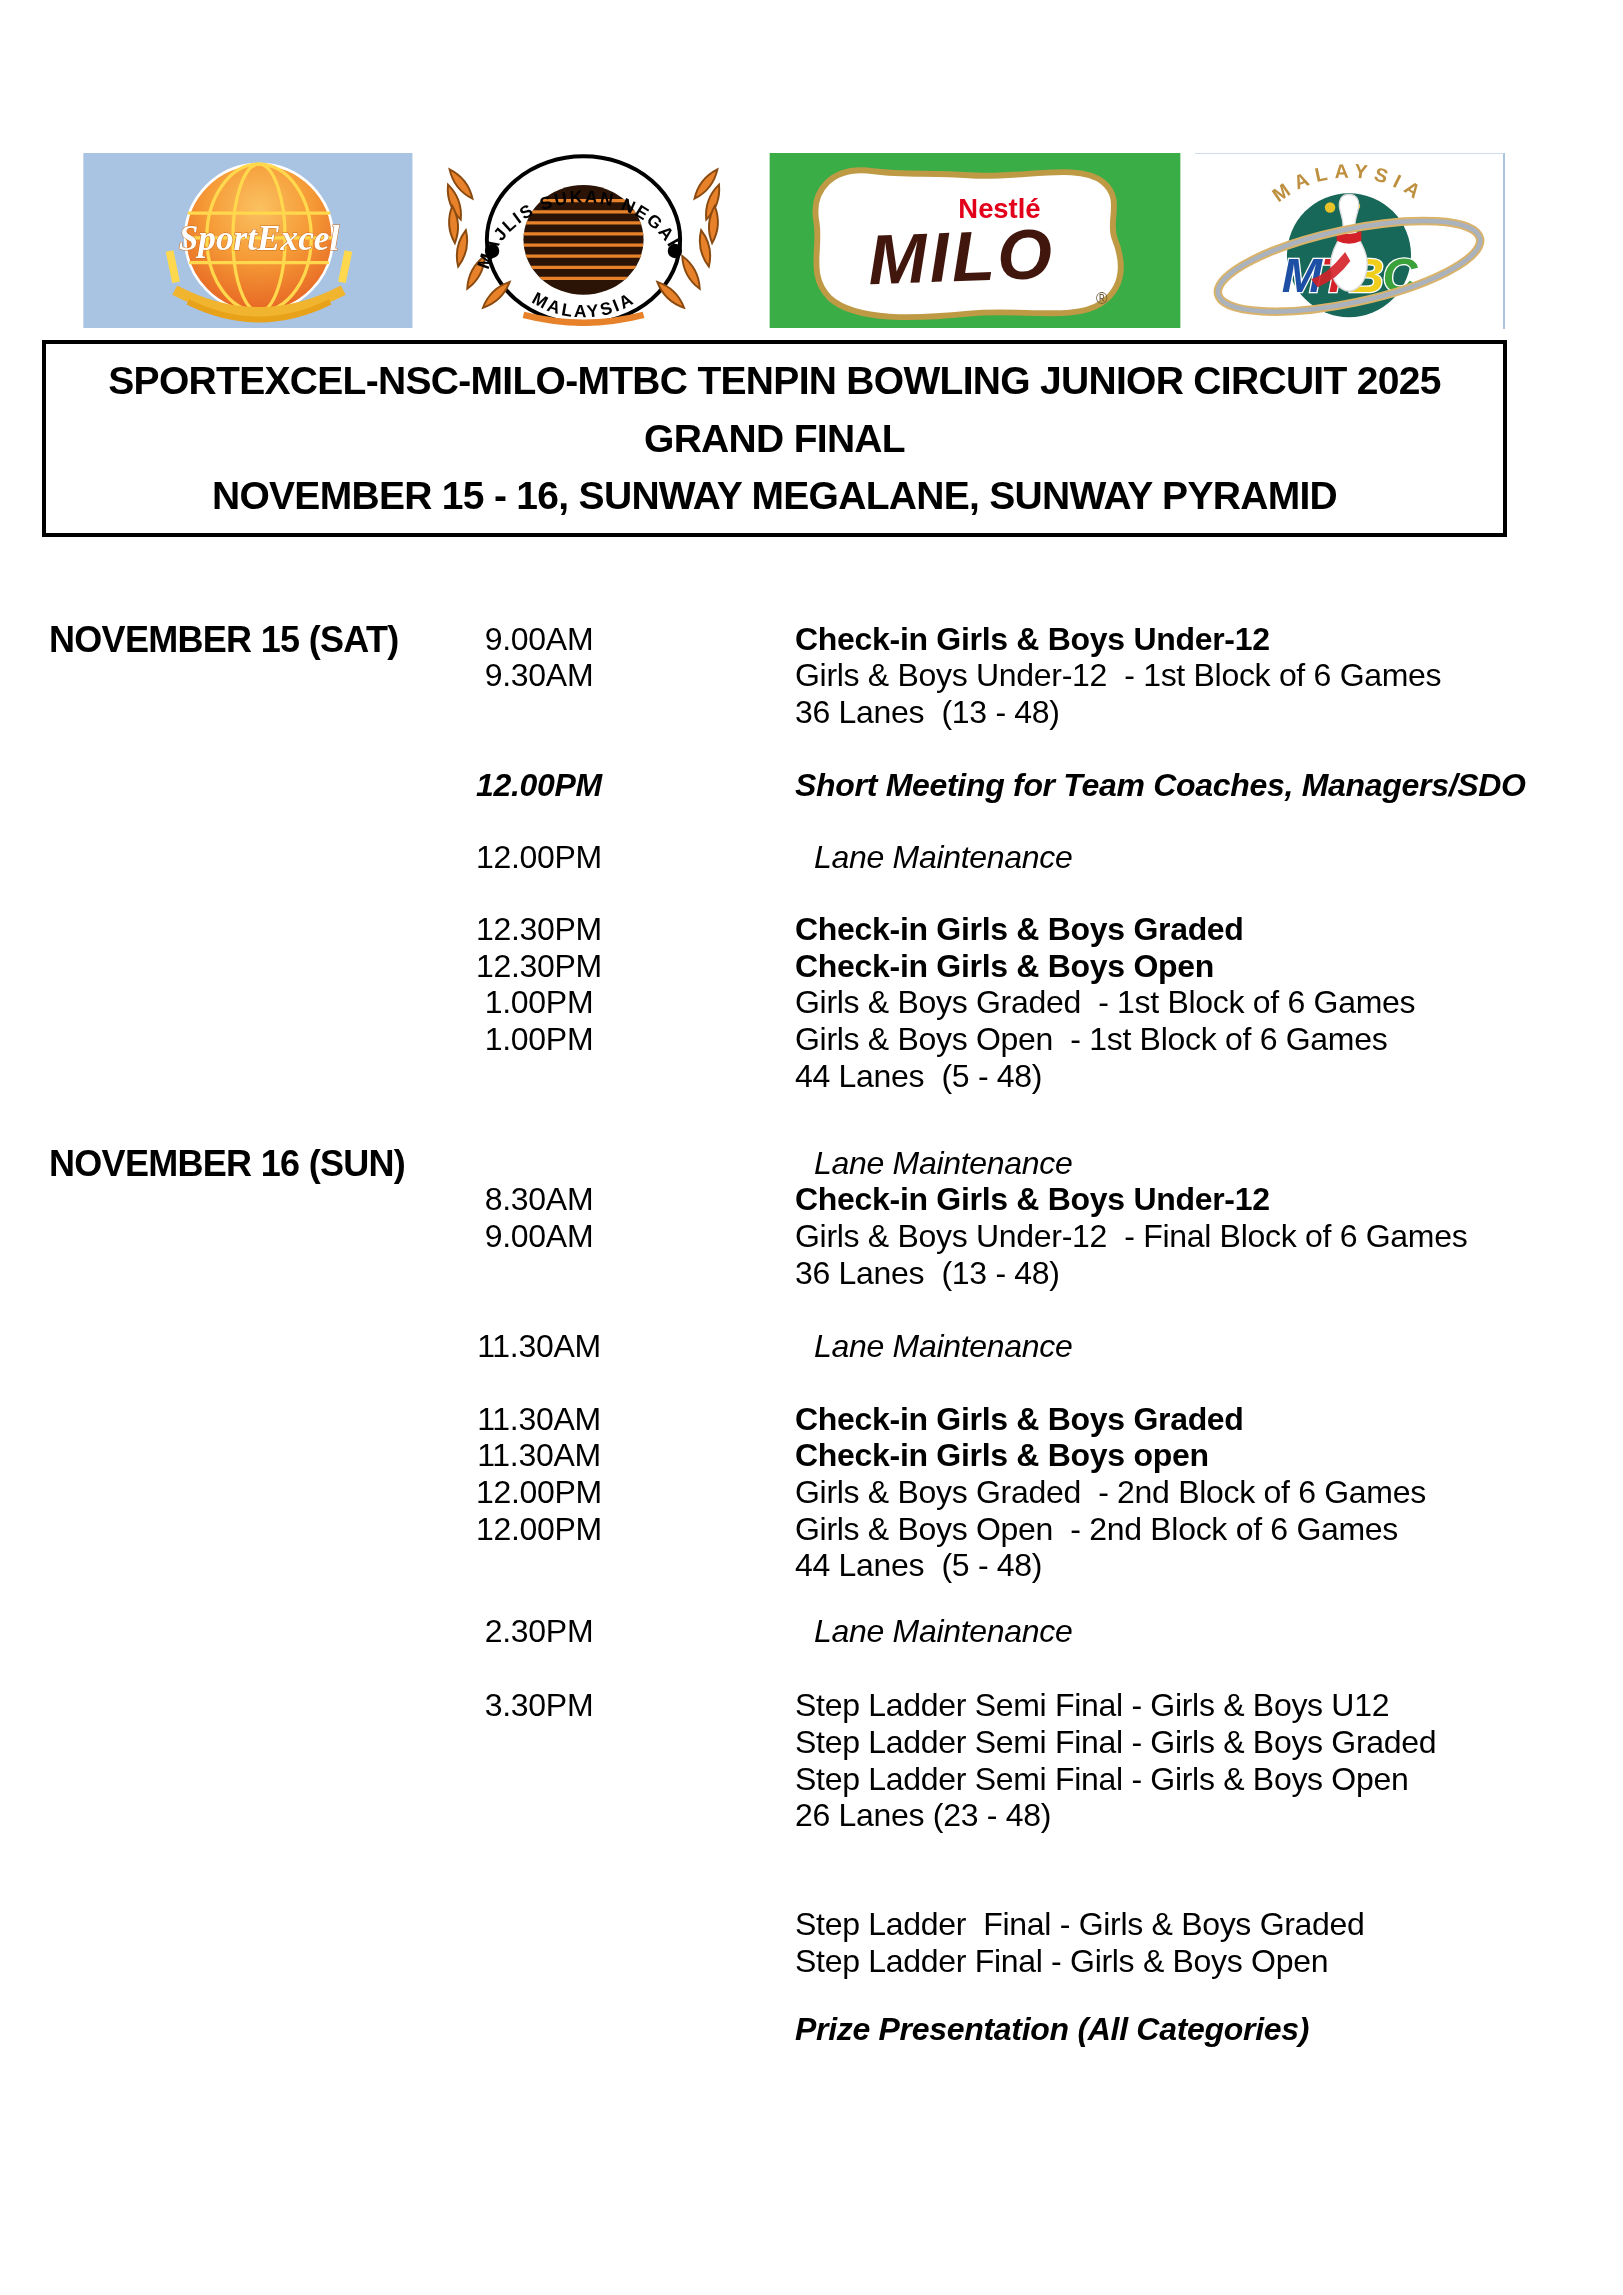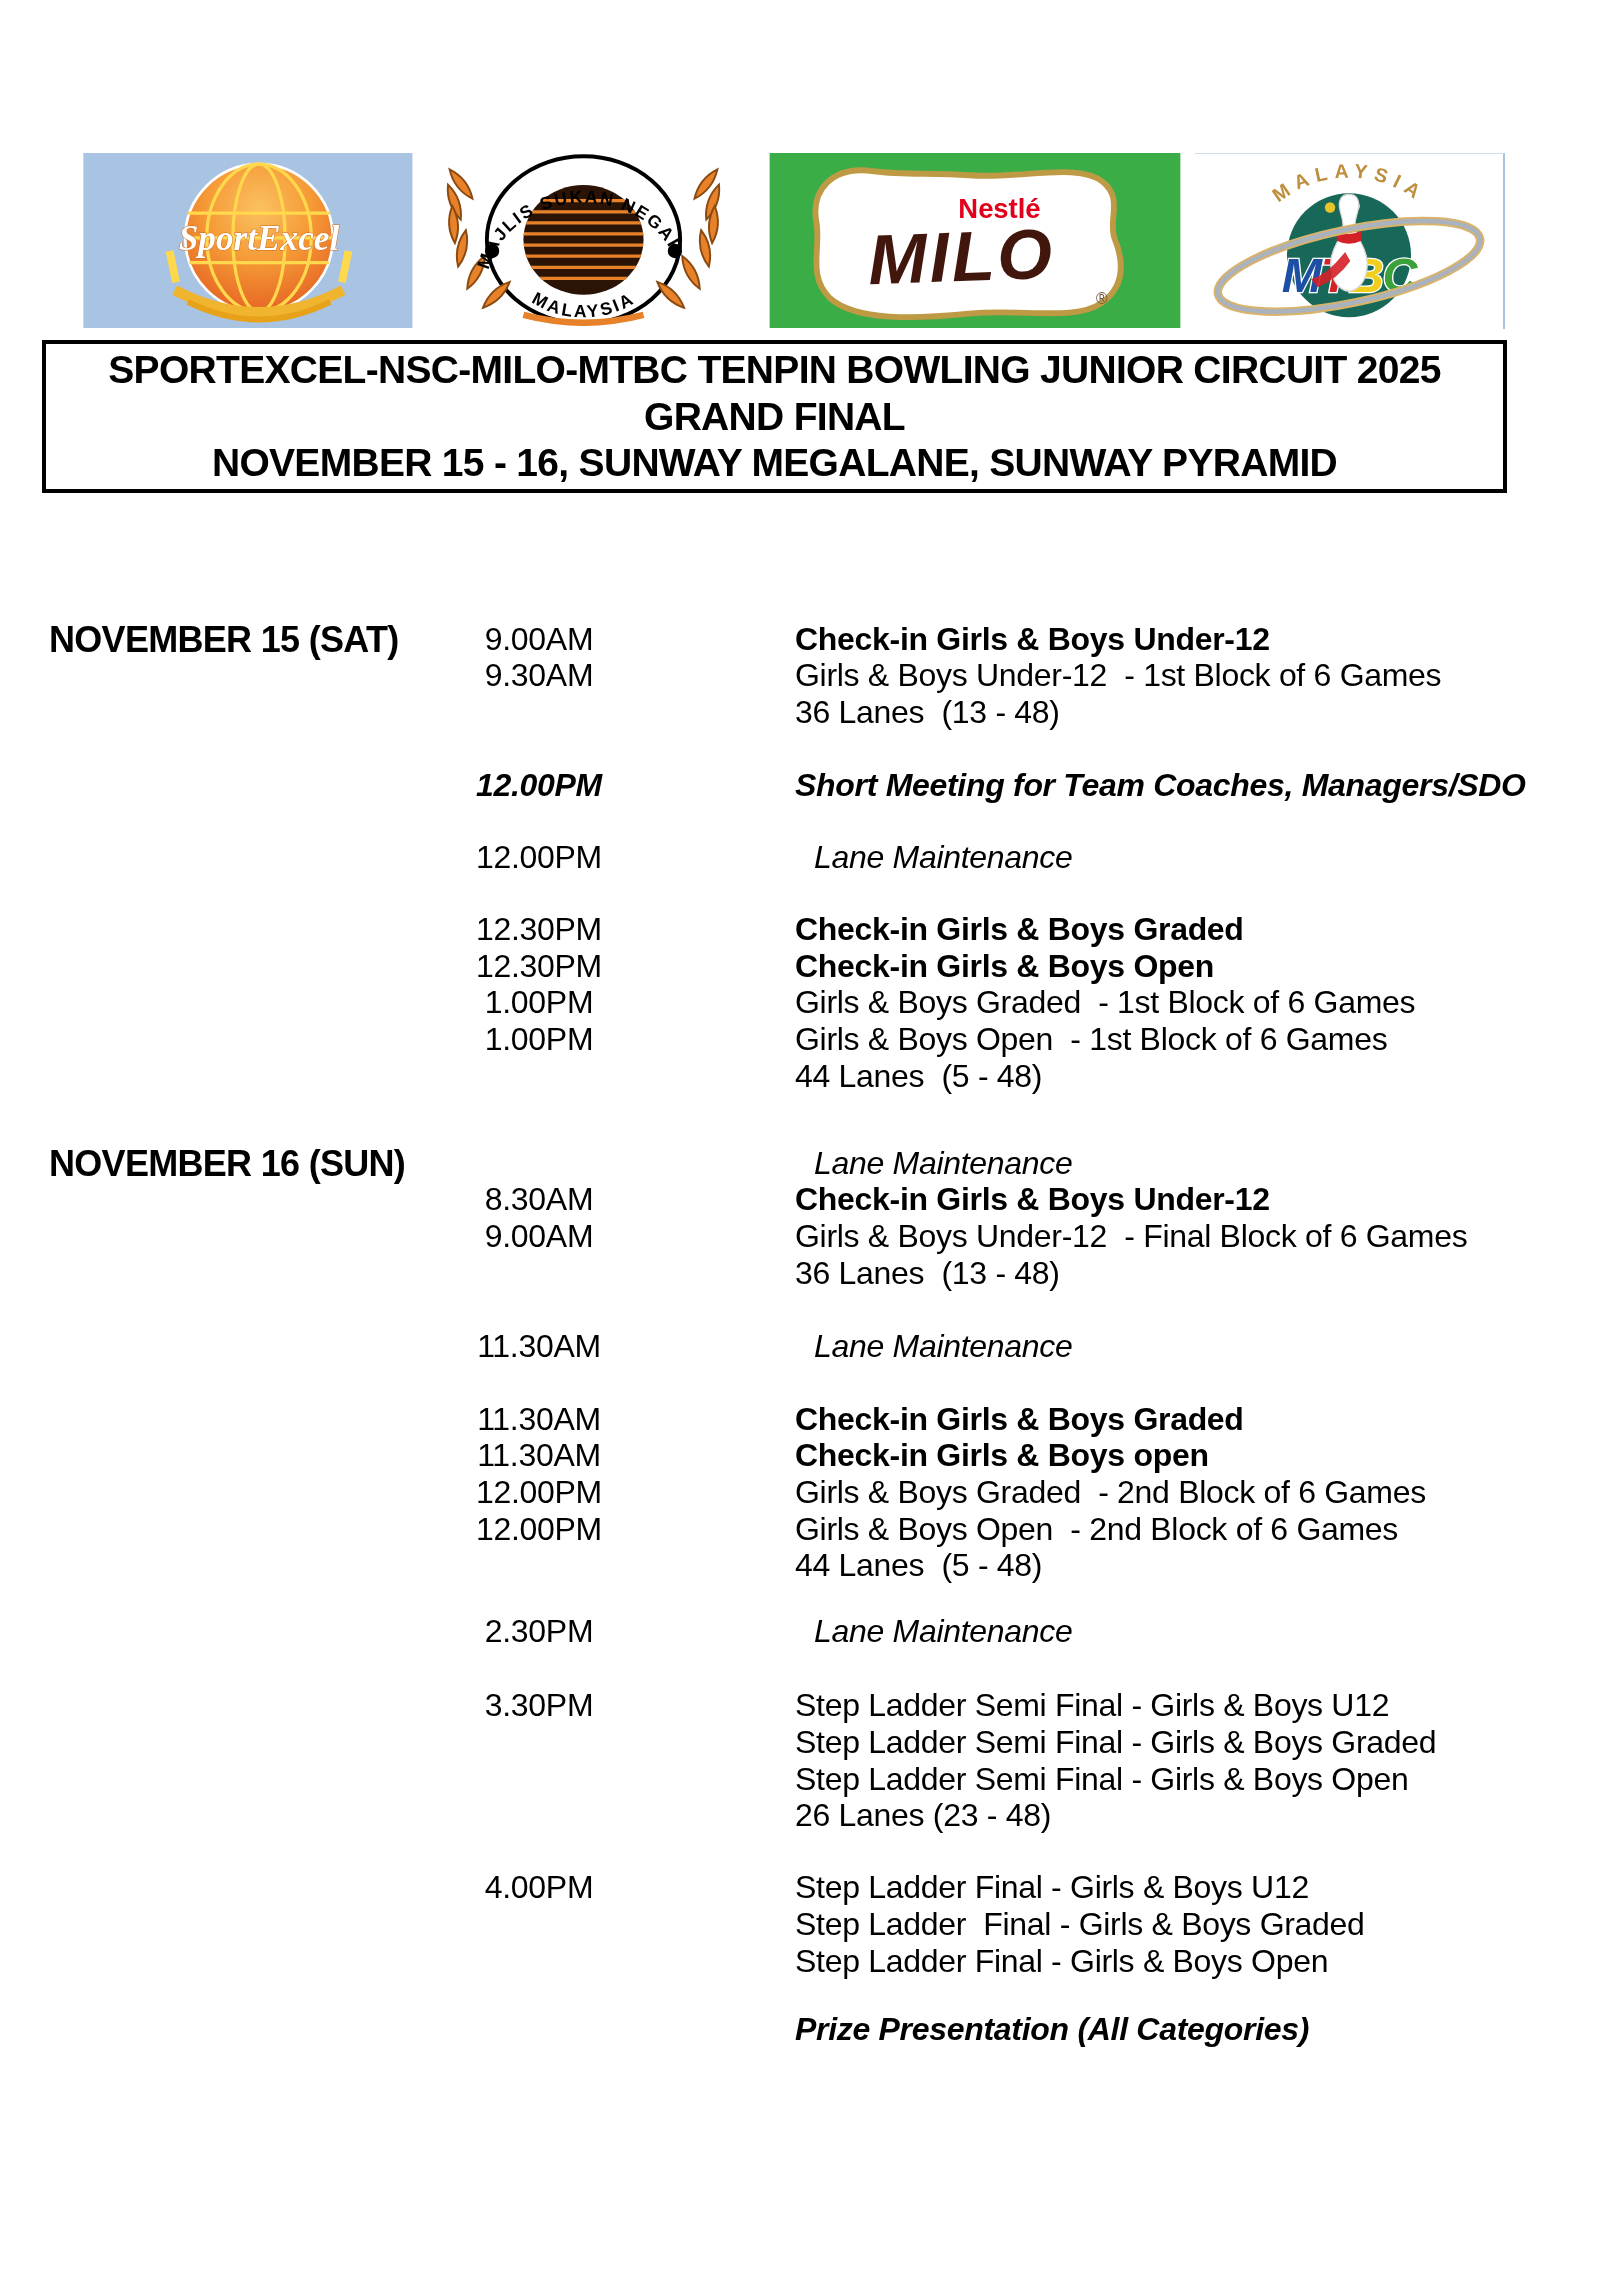--- a/index.html
+++ b/index.html
@@ -10,21 +10,21 @@
   
   .logo-strip{position:absolute;left:42px;top:153px;width:1461px;height:175px;}
   .logo-box{position:absolute;top:0;height:175px;overflow:hidden;}
   .logo-box svg{display:block;width:100%;height:100%;}
   #logo-sportexcel{left:7.2px;width:420px;}
   #logo-msn{left:370px;width:343px;}
   #logo-milo{left:727px;width:412px;}
   #logo-mtbc{left:1153px;width:308px;border-right:2px solid #a9c4e1;border-top:1.3px solid #cfdcef;}
   
   .title-box{
-    position:absolute;left:42px;top:340px;width:1465px;height:153px;box-sizing:border-box;
+    position:absolute;left:42px;top:340px;width:1465px;height:197px;box-sizing:border-box;
     border:4.6px solid #000;background:#fff;
     display:flex;flex-direction:column;justify-content:space-evenly;align-items:center;
     font-weight:700;font-size:39px;letter-spacing:-0.7px;font-stretch:condensed;text-align:center;
   }
   .title-box .tline{white-space:pre;line-height:42px;}
   
   #schedule{position:absolute;left:0;top:0;width:1623px;height:2295px;}
   .row{position:absolute;left:0;width:1623px;height:37px;line-height:37px;font-size:32px;letter-spacing:-0.3px;}
   .row .day{position:absolute;left:49px;font-weight:700;font-size:36px;letter-spacing:-0.7px;white-space:pre;}
   .row .time{position:absolute;left:408px;width:262px;text-align:center;white-space:pre;}
@@ -259,24 +259,20 @@
     </div>
     <div class="row" style="top: 1761px;">
       <span class="desc ">Step Ladder Semi Final - Girls &amp; Boys Open</span>
     </div>
     <div class="row" style="top: 1724px;">
       <span class="desc ">Step Ladder Semi Final - Girls &amp; Boys Graded</span>
     </div>
     <div class="row" style="top: 1797px;">
       <span class="desc ">26 Lanes (23 - 48)</span>
     </div>
-    <div class="row" style="top: 1869px;">
-      <span class="time ">4.00PM</span>
-      <span class="desc ">Step Ladder Final - Girls &amp; Boys U12</span>
-    </div>
     <div class="row" style="top: 1906px;">
       <span class="desc ">Step Ladder  Final - Girls &amp; Boys Graded</span>
     </div>
     <div class="row" style="top: 1943px; text-decoration: underline;">
       <span class="desc ">Step Ladder Final - Girls &amp; Boys Open</span>
     </div>
     <div class="row" style="top: 2011px;">
       <span class="desc bi">Prize Presentation (All Categories)</span>
     </div>
   </div>

